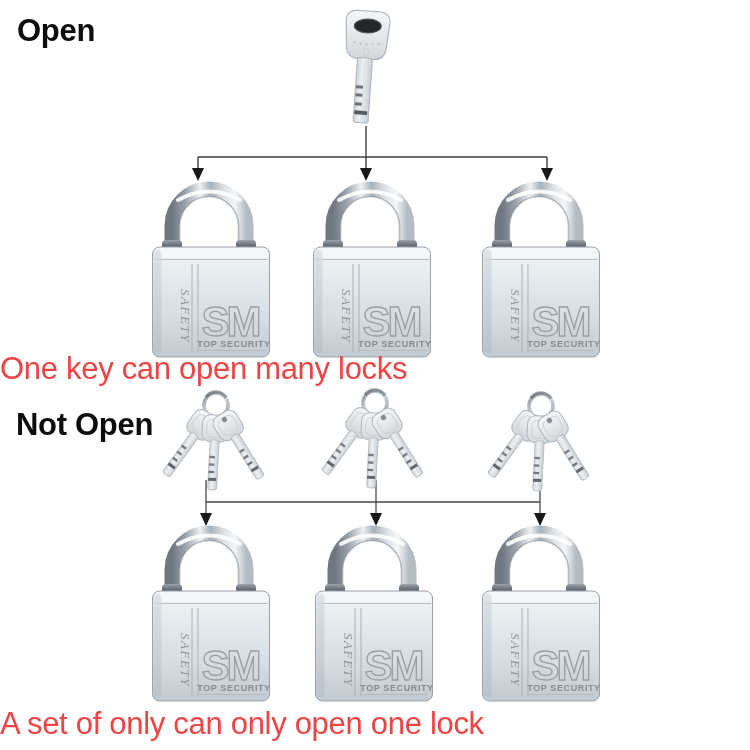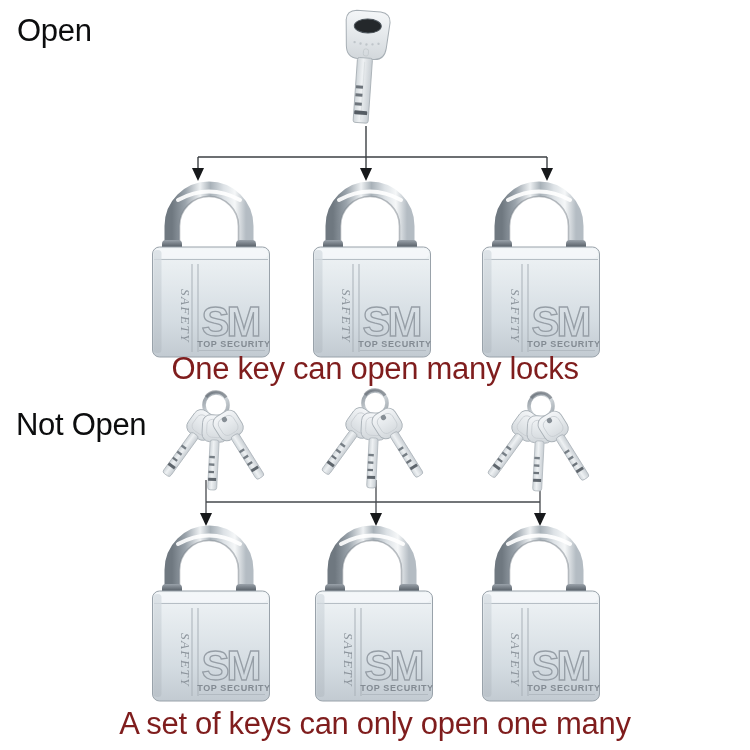--- a/index.html
+++ b/index.html
@@ -2,22 +2,22 @@
 <html><head>
 <meta charset="utf-8">
 <style>
   html,body{margin:0;padding:0;background:#fff;}
   #stage{
     position:relative;width:750px;height:750px;background:#ffffff;
     font-family:"Liberation Sans","DejaVu Sans",sans-serif;overflow:hidden;
     color:#0f1012;
   }
   .abs{position:absolute;}
-  .side-label{font-size:31px;letter-spacing:-0.3px;color:#0c0d0e;white-space:nowrap;}
-  .caption{left:0;width:750px;text-align:center;font-size:31px;letter-spacing:-0.3px;color:#7f1d1d;line-height:1.05;white-space:nowrap;}
+  .side-label{font-size:31px;letter-spacing:-0.3px;color:#0c0d0e;white-space:nowrap;font-weight:bold;}
+  .caption{left:0;width:750px;text-align:left;font-size:31px;letter-spacing:-0.3px;color:#ef4444;line-height:1.05;white-space:nowrap;}
   svg{display:block;overflow:visible;}
   .defs-holder{position:absolute;width:0;height:0;}
 </style>
 </head>
 <body>
 
 <div id="stage">
 
   <svg class="defs-holder" aria-hidden="true">
     <defs>
@@ -162,15 +162,15 @@
   <svg class="abs" style="left:314px;top:524px" width="120" height="178" viewBox="0 0 120 178">
       <use href="#sym-lock" xlink:href="#sym-lock"></use>
     </svg>
   <svg class="abs" style="left:481px;top:524px" width="120" height="178" viewBox="0 0 120 178">
       <use href="#sym-lock" xlink:href="#sym-lock"></use>
     </svg>
 
   <div class="abs side-label" style="left:17px;top:13px">Open</div>
   <div class="abs caption" style="top:353px">One key can open many locks</div>
   <div class="abs side-label" style="left:16px;top:407px">Not Open</div>
-  <div class="abs caption" style="top:708px">A set of keys can only open one many</div>
+  <div class="abs caption" style="top:708px">A set of only can only open one lock</div>
 
 </div>
 
 </body></html>

